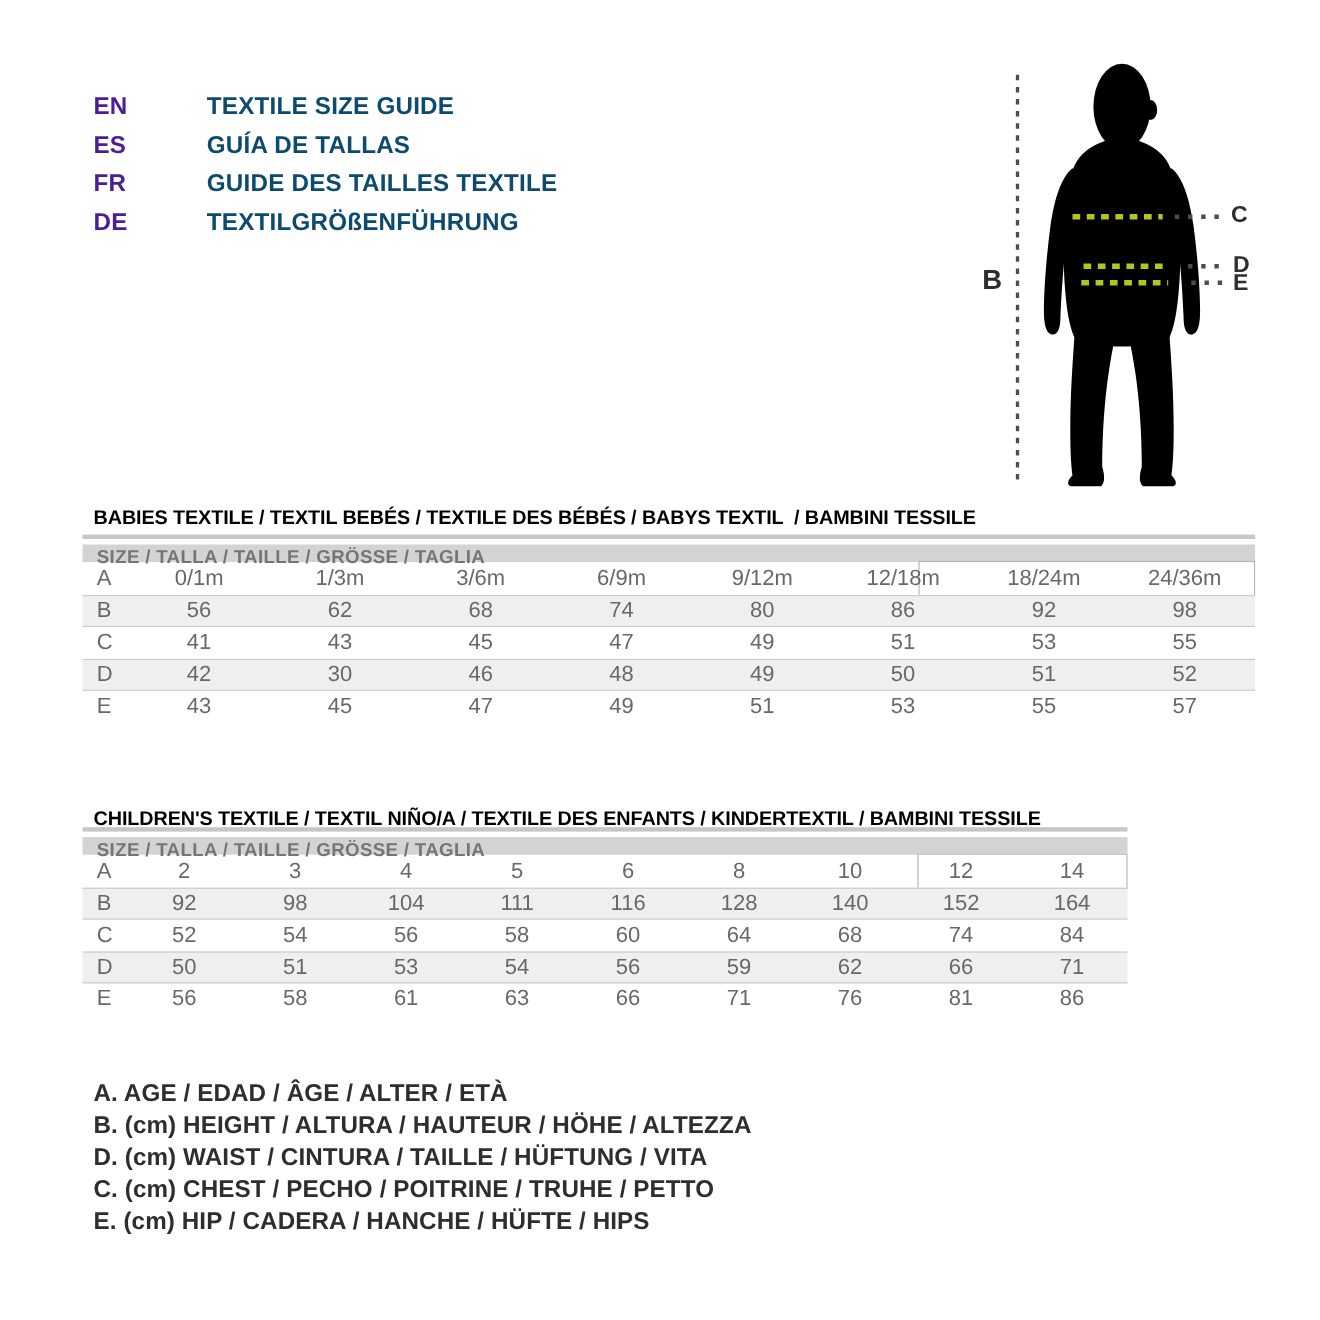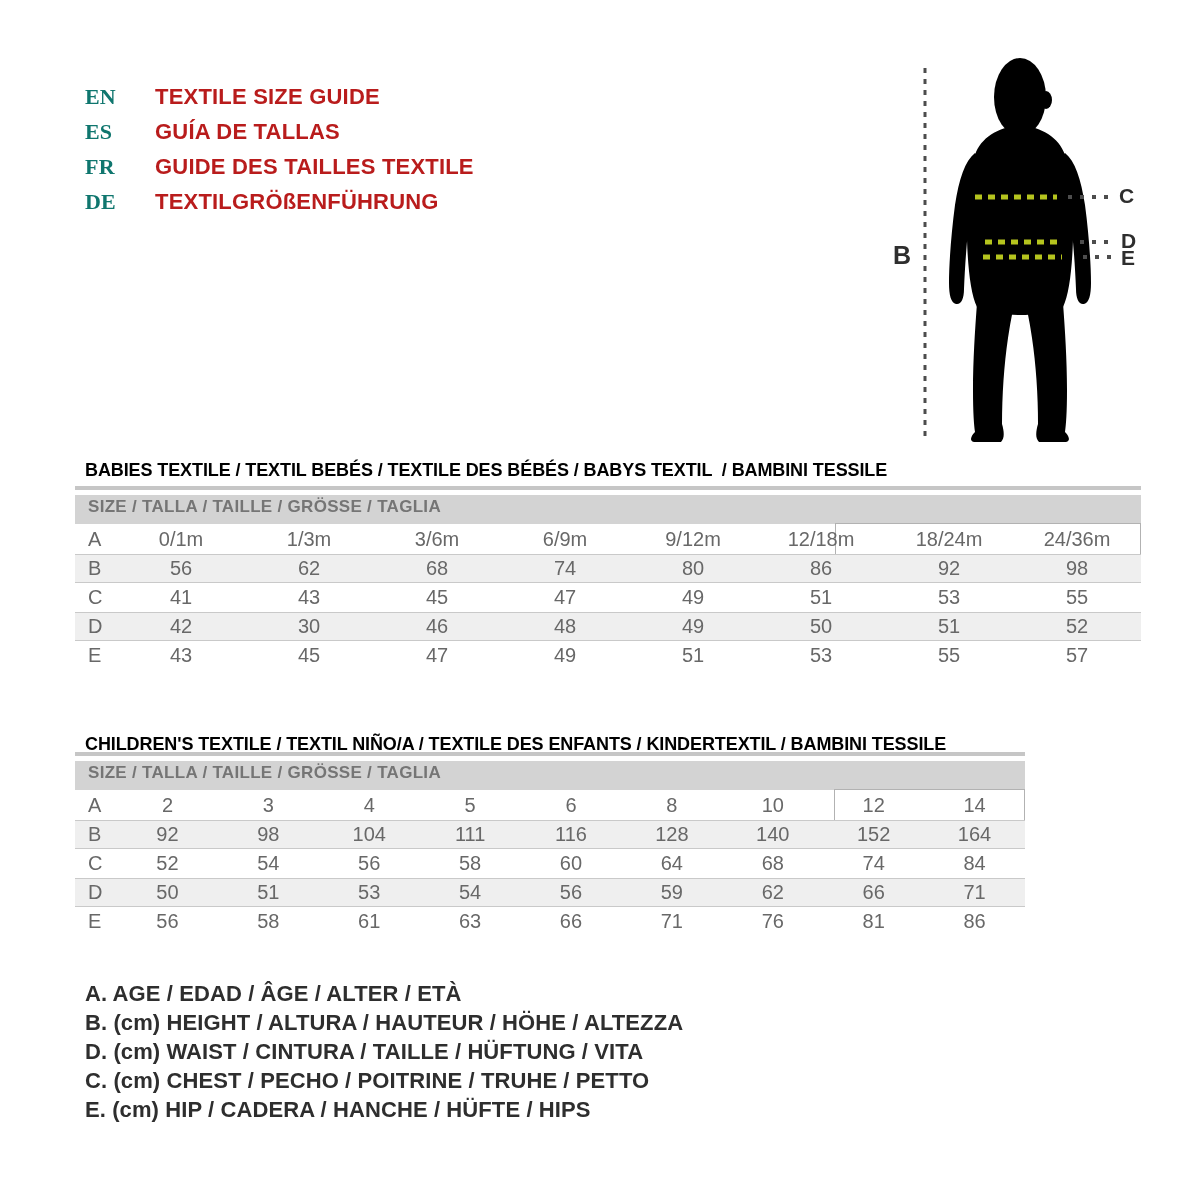--- a/index.html
+++ b/index.html
@@ -3,42 +3,42 @@
 <meta charset="utf-8">
 <style>
   html,body{margin:0;padding:0;}
   body{
     width:1200px;height:1200px;position:relative;overflow:hidden;
     background:#ffffff;font-family:"Liberation Sans",sans-serif;
   }
   
   .lang-block{position:absolute;left:85px;top:84px;}
   .lang-row{display:flex;margin-bottom:9px;}
-  .lang-code{width:70px;font-weight:bold;font-size:22px;color:#0f766e;letter-spacing:.2px;font-family:Liberation Serif, serif;}
-  .lang-label{font-weight:bold;font-size:22px;color:#b91c1c;letter-spacing:.2px;white-space:pre;}
+  .lang-code{width:70px;font-weight:bold;font-size:22px;color:#4c1d95;letter-spacing:.2px;}
+  .lang-label{font-weight:bold;font-size:22px;color:#0c4a6e;letter-spacing:.2px;white-space:pre;margin-left:33px;}
 
   
   .figure-svg{position:absolute;left:905px;top:55px;}
   .fig-label{position:absolute;font-weight:bold;color:#2e2e2e;line-height:18px;}
   #label-b{left:893px;top:246px;font-size:25px;}
   #label-c{left:1119px;top:187px;font-size:21px;}
   #label-d{left:1121px;top:232px;font-size:21px;}
   #label-e{left:1121px;top:249px;font-size:21px;}
 
   
   .section-heading{position:absolute;left:85px;font-size:18px;font-weight:bold;color:#000000;letter-spacing:-.1px;white-space:pre;margin-top:12px;}
   #babies-heading{top:448px;}
   #children-heading{top:722px;}
 
   
   .size-table{position:absolute;left:75px;}
   #babies-table{top:486px;width:1066px;}
   #children-table{top:752px;width:950px;}
   .tstrip{height:4px;background:#c6c6c6;margin-bottom:5px;}
-  .tband{height:29px;background:#d3d3d3;font-size:17px;font-weight:bold;color:#757575;
+  .tband{height:16px;background:#d3d3d3;font-size:17px;font-weight:bold;color:#757575;
          line-height:24px;padding-left:13px;letter-spacing:.3px;margin-bottom:1px;}
   .trow{position:relative;display:grid;grid-template-columns:42px repeat(var(--cols),1fr);
         align-items:center;height:29px;font-size:20px;color:#686868;}
   .trow.striped{background:#efefef;border-top:1px solid #c9c9c9;border-bottom:1px solid #c9c9c9;box-sizing:border-box;}
   .tlabel{padding-left:13px;position:relative;z-index:1;}
   .tcell{text-align:center;position:relative;z-index:1;}
   .hl-box{position:absolute;top:-2px;height:33px;right:0;background:#ffffff;
           border:1px solid #b2b2b2;z-index:0;box-sizing:border-box;}
 
   

